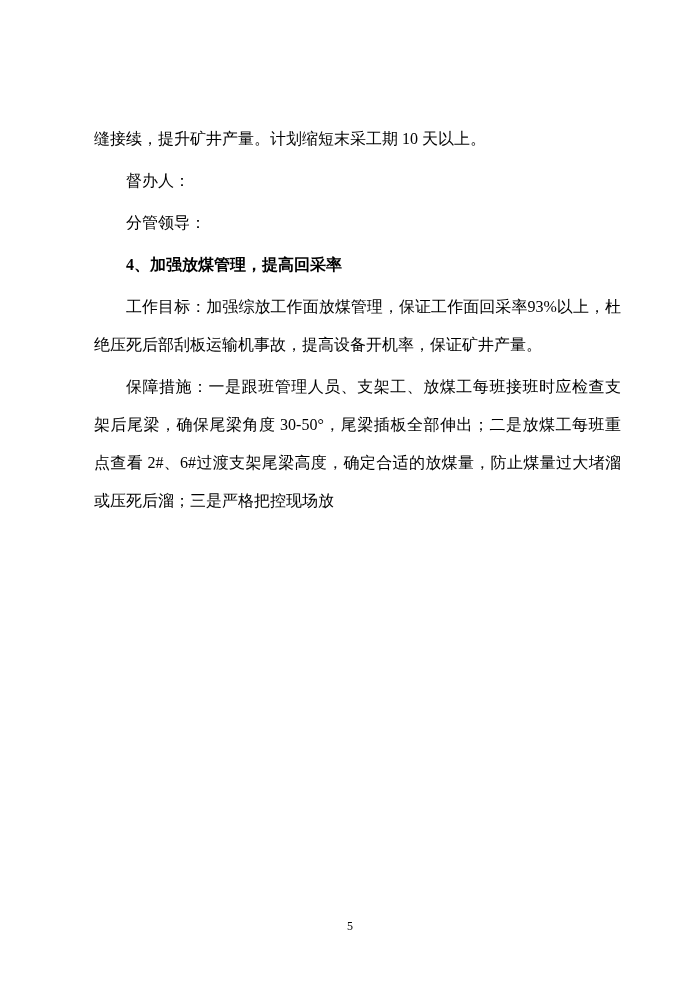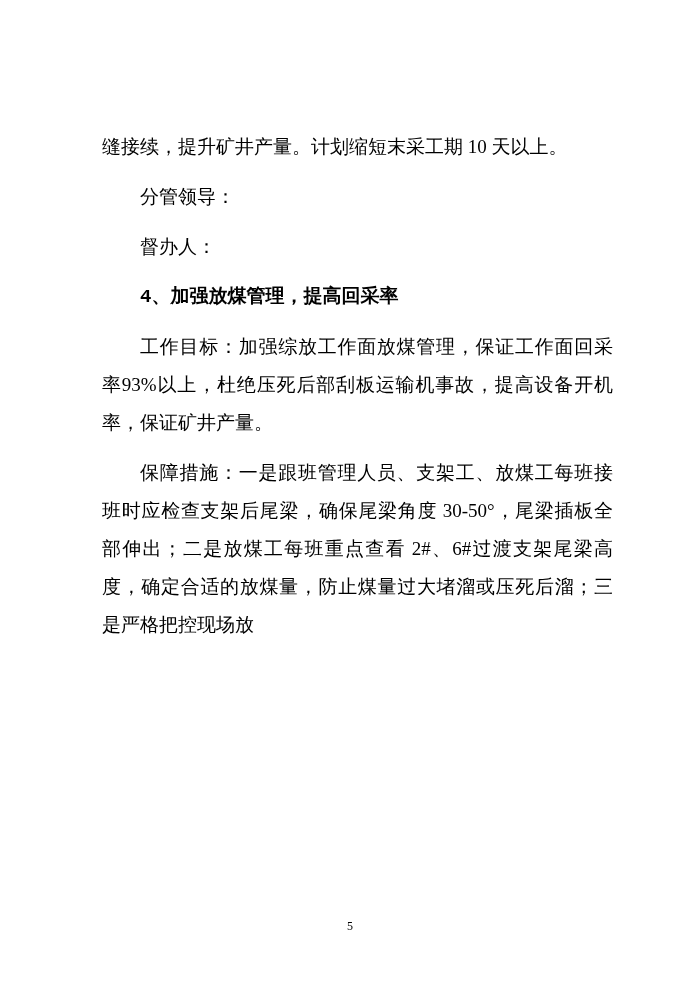--- a/index.html
+++ b/index.html
@@ -20,56 +20,56 @@
     inset: 0;
     background: #ffffff;
   }
   .content {
     position: absolute;
     left: 90px;
     top: 116px;
     width: 535px;
   }
   .para {
-    margin: 12px;
-    font-size: 19px;
+    margin: 4px;
+    font-size: 16px;
     line-height: 38px;
     text-align: justify;
     text-indent: 2em;
     word-break: break-all;
     letter-spacing: 0;
   }
   .para.no-indent {
     text-indent: 0;
   }
   .para.heading {
     font-weight: bold;
-    font-family: Liberation Mono, monospace;
+    font-family: Liberation Serif, serif;
   }
   .page-footer {
     position: absolute;
     left: 0;
     right: 0;
     top: 916px;
     text-align: center;
   }
   .page-number {
     font-size: 12px;
     font-family: "Liberation Serif", "DejaVu Serif", serif;
     color: #000000;
   }
 </style>
 </head>
 <body>
 
 <div class="page">
   <div class="content">
     <p class="para no-indent">缝接续，提升矿井产量。计划缩短末采工期 10 天以上。</p>
+    <p class="para">督办人：</p>
     <p class="para">分管领导：</p>
-    <p class="para">督办人：</p>
     <p class="para heading">4、加强放煤管理，提高回采率</p>
     <p class="para">工作目标：加强综放工作面放煤管理，保证工作面回采率93%以上，杜绝压死后部刮板运输机事故，提高设备开机率，保证矿井产量。</p>
     <p class="para">保障措施：一是跟班管理人员、支架工、放煤工每班接班时应检查支架后尾梁，确保尾梁角度 30-50°，尾梁插板全部伸出；二是放煤工每班重点查看 2#、6#过渡支架尾梁高度，确定合适的放煤量，防止煤量过大堵溜或压死后溜；三是严格把控现场放</p>
   </div>
 
   <div class="page-footer">
     <span class="page-number">5</span>
   </div>
 </div>
 

